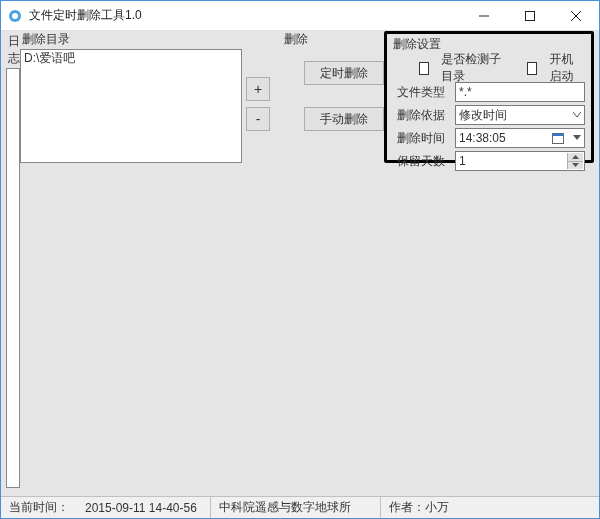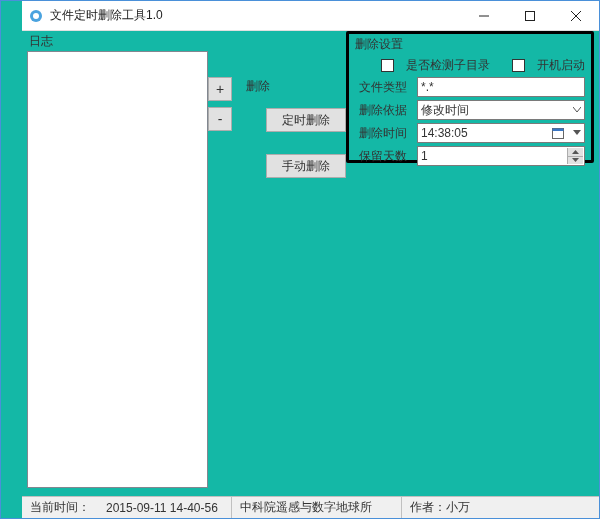--- a/index.html
+++ b/index.html
@@ -1,38 +1,38 @@
 <!DOCTYPE html>
 <html><head>
 <meta charset="utf-8">
 <style>
   * { box-sizing: border-box; }
   html, body { margin: 0; padding: 0; font-family: "Microsoft YaHei", "SimSun", Arial, sans-serif; font-size: 12px; color: #333; background: #fff; }
-  .window { width: 600px; height: 519px; border: 1px solid #4a90d9; display: flex; flex-direction: column; background: #14b8a6; padding-left: 21px; }
+  .window { width: 600px; height: 519px; border: 1px solid #4a90d9; display: flex; flex-direction: column; background: #e5e5e5; }
   .titlebar { height: 30px; background: #fff; display: flex; align-items: center; border-bottom: 1px solid #e0e0e0; }
   .titlebar .icon { width: 16px; height: 16px; margin-left: 6px; margin-right: 6px; }
   .titlebar .title { flex: 1; font-size: 12px; color: #222; }
   .titlebar .win-btns { display: flex; }
   .titlebar .win-btn { width: 46px; height: 30px; display: flex; align-items: center; justify-content: center; color: #333; }
 
   .client { flex: 1; display: flex; flex-direction: row; padding: 0 5px 2px 5px; }
 
   .log-panel { flex: 1; display: flex; flex-direction: column; margin-bottom: 6px; }
   .log-label { font-size: 12px; margin: 2px 0 1px 2px; }
   .log-box { flex: 1; background: #fff; border: 1px solid #828790; }
 
   .controls-row { display: flex; height: 132px; }
   .dir-panel { width: 222px; display: flex; flex-direction: column; margin-right: 4px; }
   .panel-label { font-size: 12px; margin-bottom: 1px; margin-left: 2px; }
   .dir-list { flex: 1; background: #fff; border: 1px solid #828790; padding: 1px 3px; line-height: 15px; }
 
   .addremove-panel { width: 30px; display: flex; flex-direction: column; justify-content: center; gap: 6px; margin-right: 6px; margin-top: 14px; }
   .sq-btn { width: 24px; height: 24px; background: #e1e1e1; border: 1px solid #adadad; display: flex; align-items: center; justify-content: center; font-size: 14px; cursor: default; }
 
-  .del-panel { width: 102px; display: flex; flex-direction: column; margin-top: 47px; }
+  .del-panel { width: 102px; display: flex; flex-direction: column; }
   .del-btns { flex: 1; display: flex; flex-direction: column; gap: 22px; padding-top: 12px; align-items: flex-end; }
   .std-btn { width: 80px; height: 24px; background: #e1e1e1; border: 1px solid #adadad; font-size: 12px; display: flex; align-items: center; justify-content: center; cursor: default; }
 
   .settings-panel { flex: 1; border: 3px solid #000000; border-radius: 2px; padding: 2px 6px 4px 6px; display: flex; flex-direction: column; }
   .settings-title { font-size: 12px; margin-bottom: 4px; }
   .settings-row { display: flex; align-items: center; height: 22px; margin-bottom: 3px; }
   .settings-row.checks { justify-content: flex-start; gap: 22px; padding-left: 26px; }
   .chk-wrap { display: flex; align-items: center; gap: 12px; }
   .chk-box { width: 13px; height: 13px; background: #fff; border: 1px solid #333; }
   .s-label { width: 58px; font-size: 12px; margin-left: 4px; }
@@ -85,20 +85,26 @@
 
   <div class="client">
 
     <div class="log-panel">
       <div class="log-label">日志</div>
       <div class="log-box"></div>
     </div>
 
     <div class="controls-row">
 
+      <div class="dir-panel">
+        <div class="panel-label">删除目录</div>
+        <div class="dir-list">
+          <div>D:\爱语吧</div>
+        </div>
+      </div>
 
       <div class="addremove-panel">
         <div class="sq-btn">
           <span>+</span>
         </div>
         <div class="sq-btn">
           <span>-</span>
         </div>
       </div>
 

